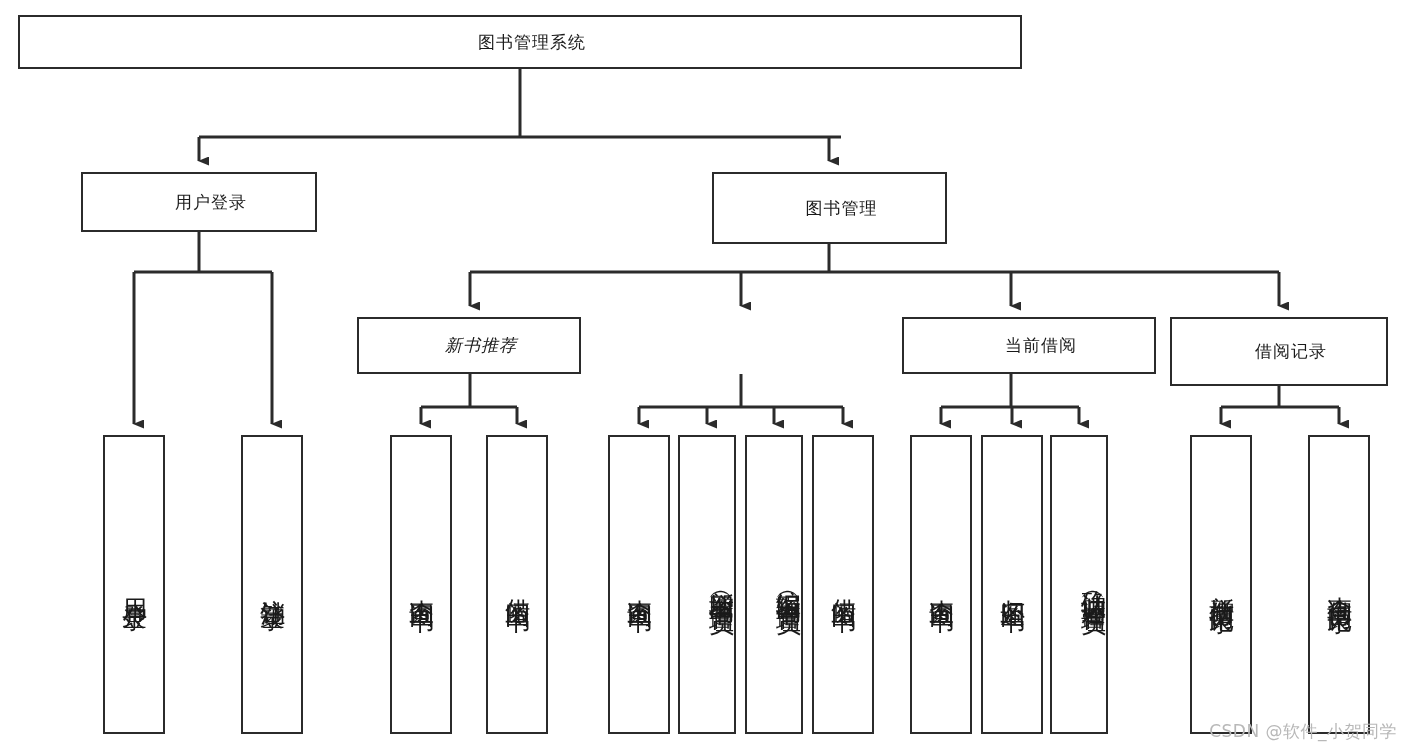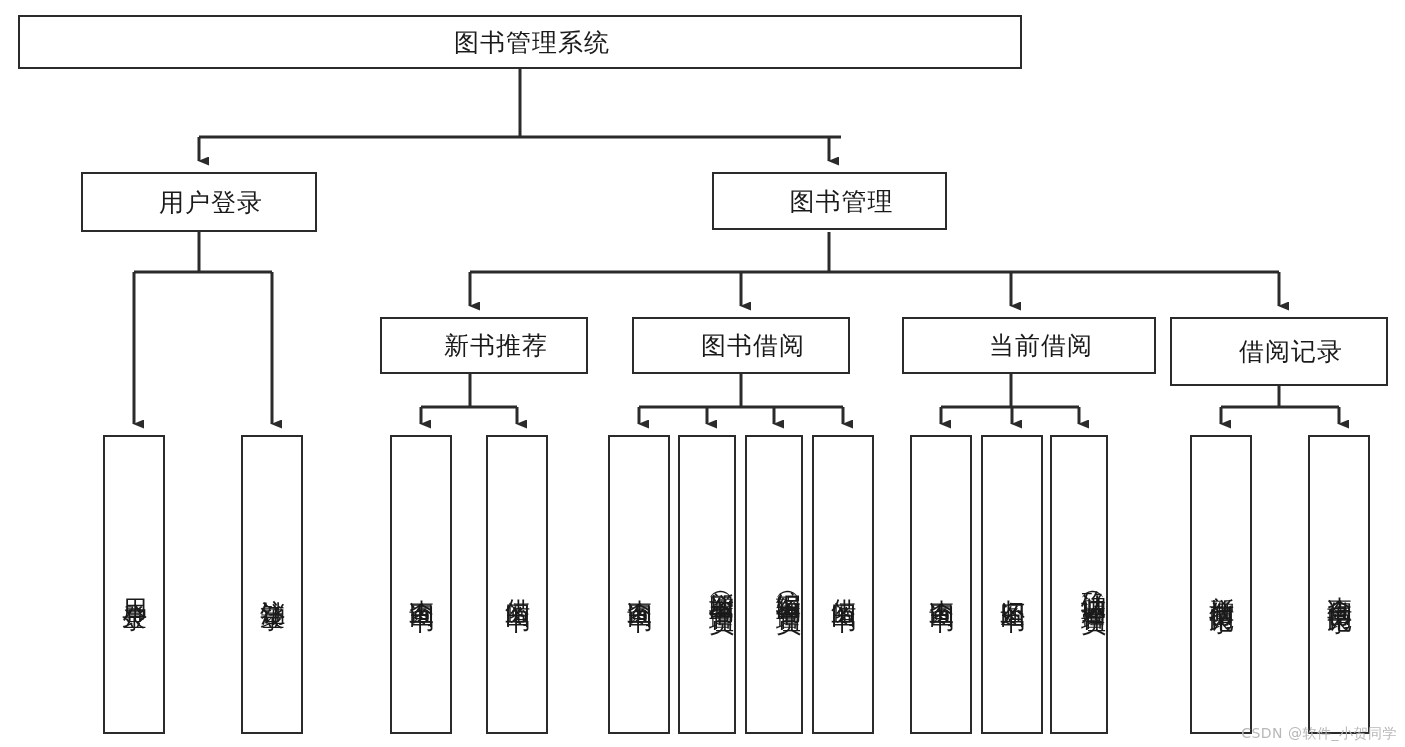--- a/index.html
+++ b/index.html
@@ -21,21 +21,21 @@
     position: absolute;
     box-sizing: border-box;
     border: 2.5px solid #2b2b2b;
     background: #ffffff;
     display: flex;
     align-items: center;
     justify-content: center;
     color: #1a1a1a;
   }
   .node.horiz {
-    font-size: 25px;
+    font-size: 17px;
     letter-spacing: 1px;
     padding-left: 24px;
   }
   .node.vert {
     writing-mode: vertical-rl;
     text-orientation: upright;
     font-size: 25px;
     letter-spacing: 3px;
     padding: 4px 0;
     line-height: 1.05;
@@ -48,21 +48,21 @@
     left: 0;
     top: 0;
     width: 1405px;
     height: 747px;
     pointer-events: none;
   }
   .watermark {
     position: absolute;
     right: 8px;
     bottom: 4px;
-    font-size: 14px;
+    font-size: 17px;
     color: #b8b8b8;
     letter-spacing: 0.5px;
     white-space: nowrap;
   }
 </style>
 </head>
 <body>
 
 <div id="canvas">
 
@@ -112,24 +112,23 @@
       <path d="M1279,374 L1279,407"></path>
       <path d="M1221,407 L1339,407"></path>
       <path d="M1221,407 L1221,424" marker-end="url(#arrow)"></path>
       <path d="M1339,407 L1339,424" marker-end="url(#arrow)"></path>
     </g>
   </svg>
 
   <div class="node horiz" style="left:18px; top:15px; width:1004px; height:54px;">图书管理系统</div>
 
   <div class="node horiz" style="left:81px; top:172px; width:236px; height:60px;">用户登录</div>
-  <div class="node horiz" style="left:712px; top:172px; width:235px; height:58px;">图书管理</div>
+  <div class="node horiz" style="left:712px; top:172px; width:235px; height:72px;">图书管理</div>
 
-  <div class="node horiz" style="left:380px; top:317px; width:208px; height:57px;">新书推荐</div>
-  <div class="node horiz" style="left:632px; top:317px; width:218px; height:57px;">图书借阅</div>
+  <div class="node horiz" style="left:357px; top:317px; width:224px; height:57px;font-style:italic;">新书推荐</div>
   <div class="node horiz" style="left:902px; top:317px; width:254px; height:57px;">当前借阅</div>
   <div class="node horiz" style="left:1170px; top:317px; width:218px; height:69px;">借阅记录</div>
 
   <div class="node vert" style="left:103px; top:435px; width:62px; height:299px;">用户登录</div>
   <div class="node vert" style="left:241px; top:435px; width:62px; height:299px;">注销登录</div>
 
   <div class="node vert" style="left:390px; top:435px; width:62px; height:299px;">查询图书</div>
   <div class="node vert" style="left:486px; top:435px; width:62px; height:299px;">借阅图书</div>
 
   <div class="node vert" style="left:608px; top:435px; width:62px; height:299px;">查询图书</div>

